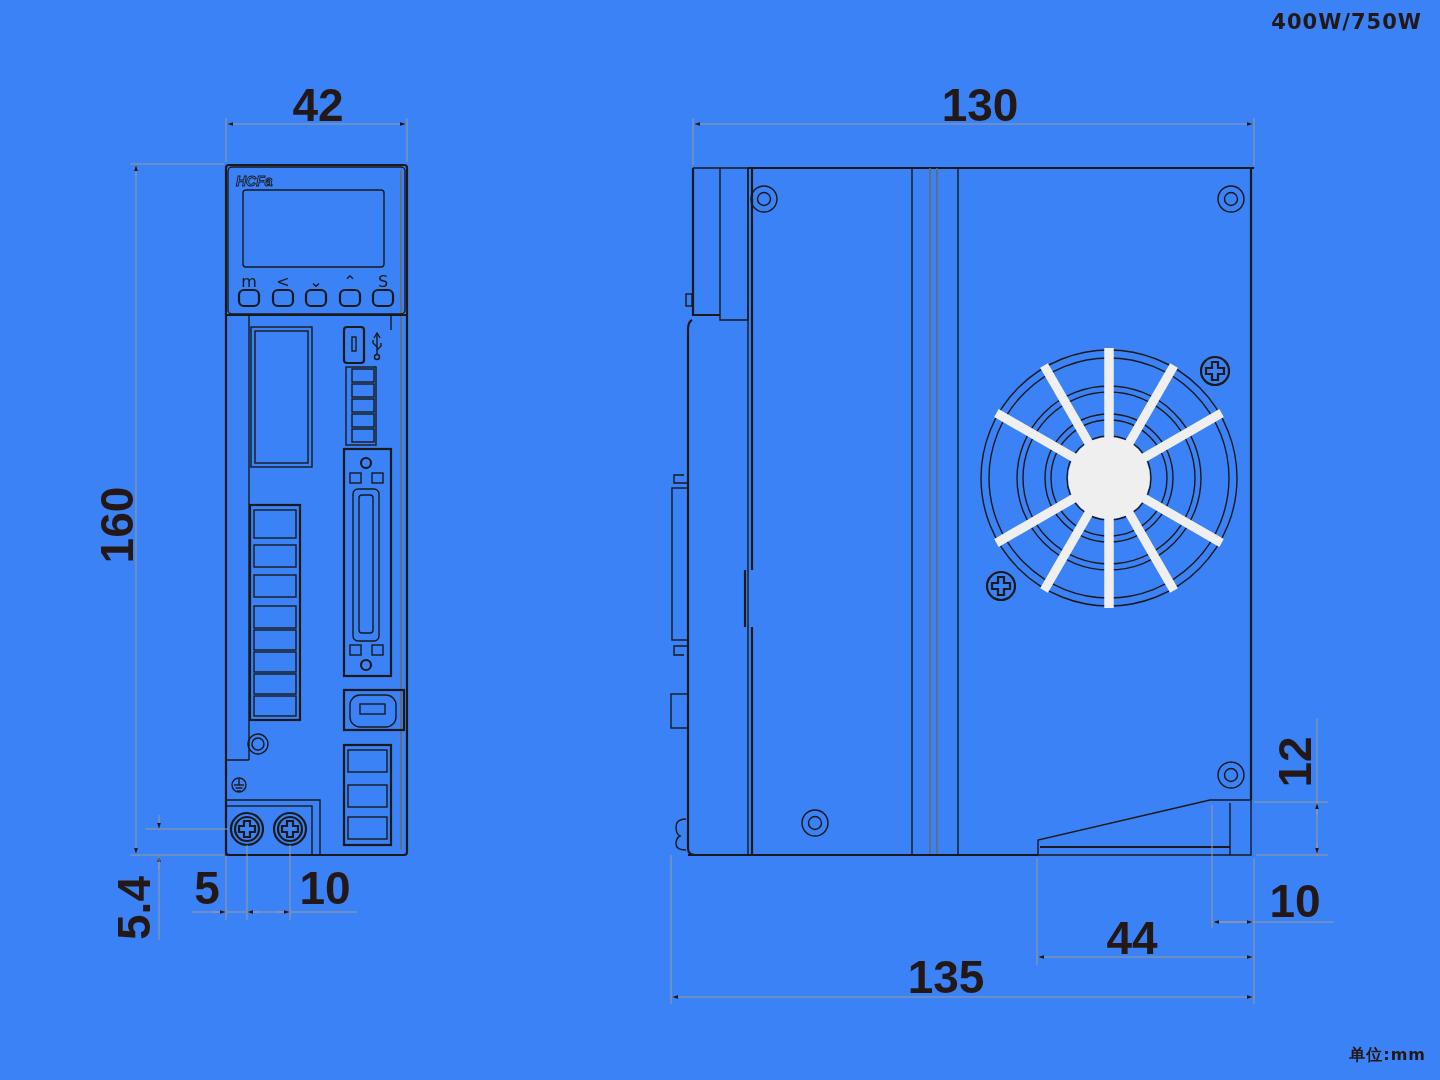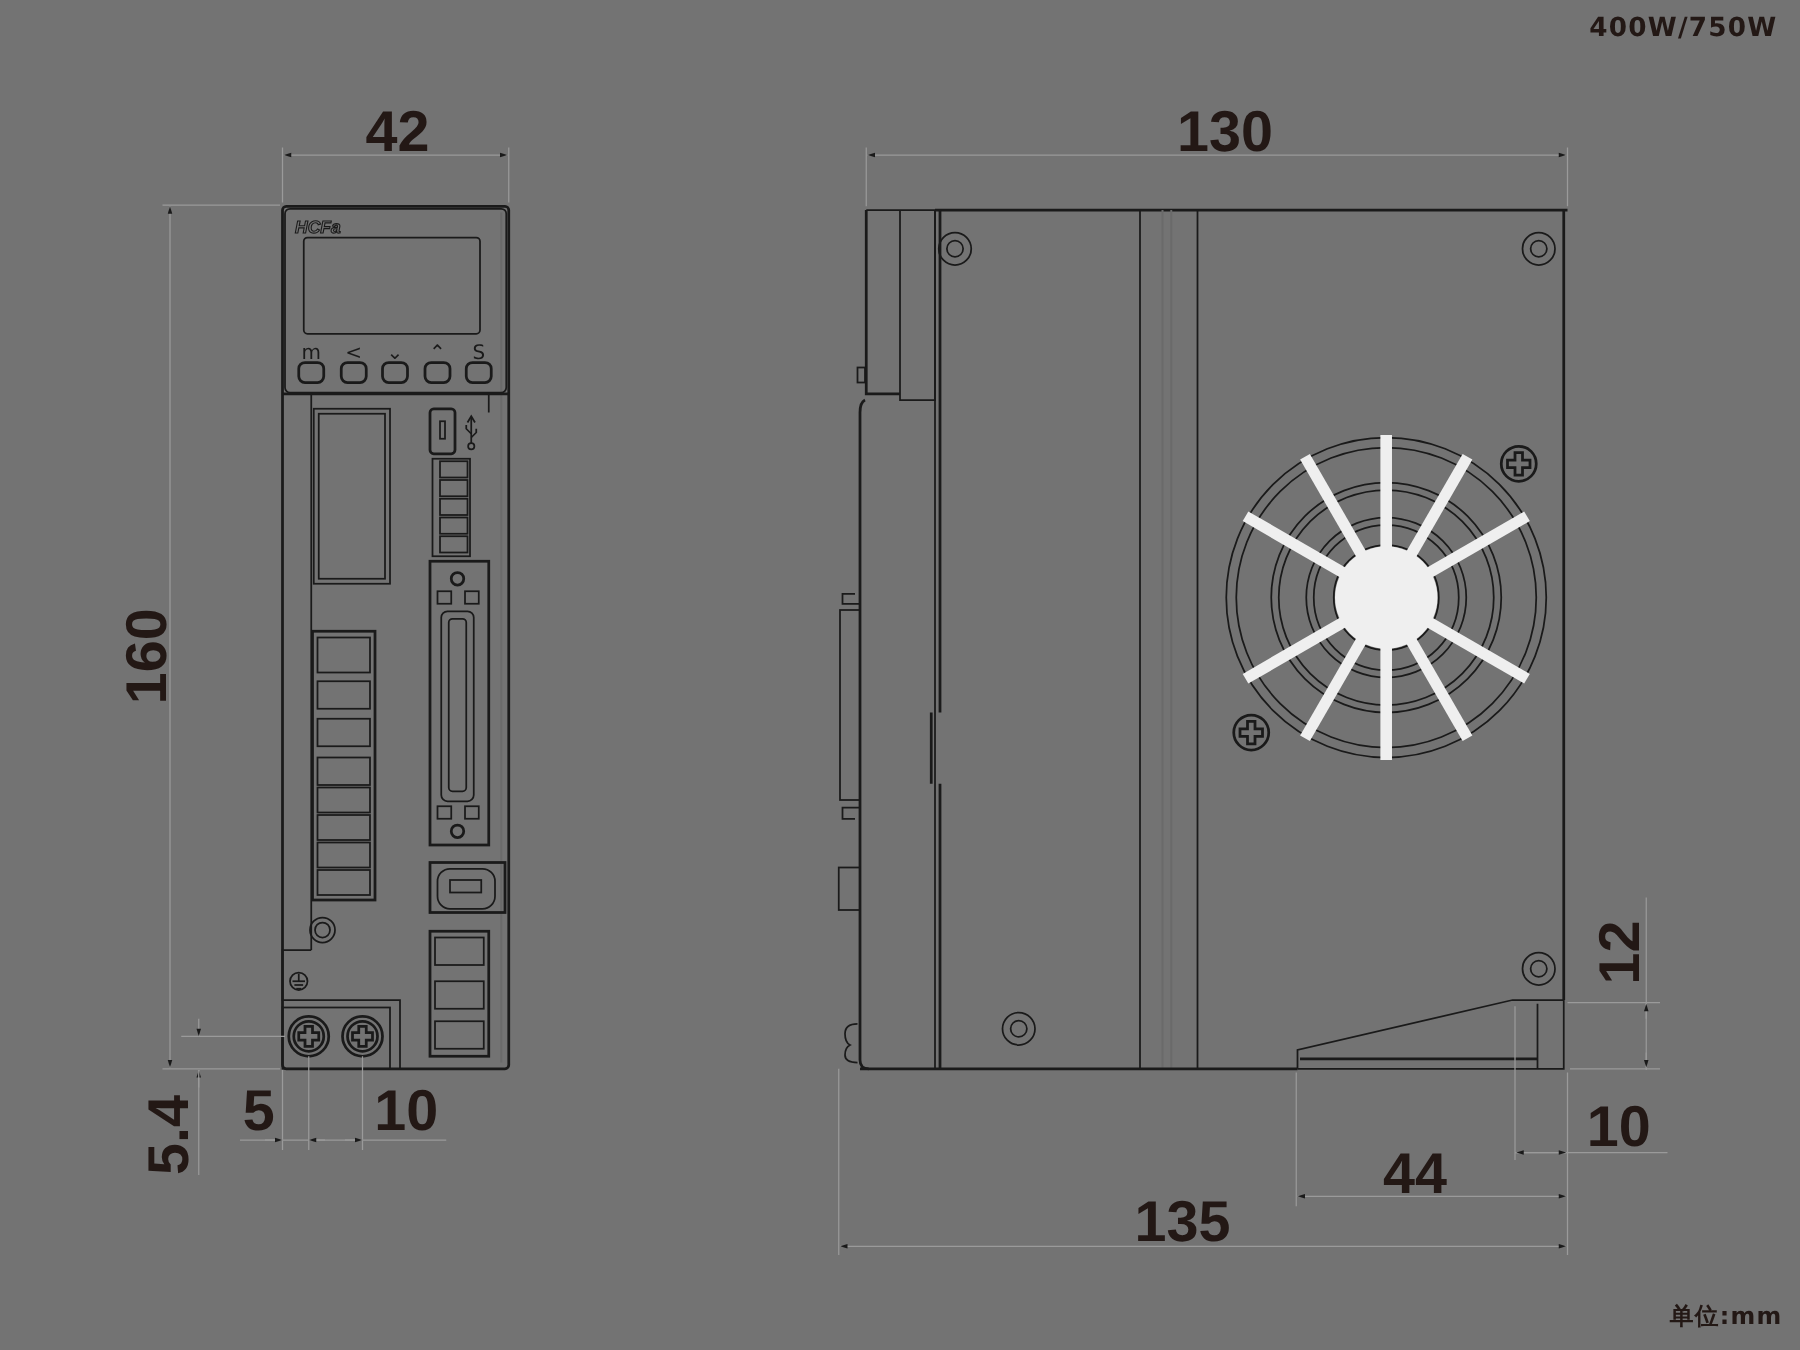--- a/index.html
+++ b/index.html
@@ -1,21 +1,21 @@
 <!DOCTYPE html>
 <html><head>
 <meta charset="utf-8">
 <style>
   html, body { margin: 0; padding: 0; background: #efefef; }
-  #canvas { position: relative; width: 1440px; height: 1080px; background: #737373; overflow: hidden; font-family: "DejaVu Sans", sans-serif; }
+  #canvas { position: relative; width: 1440px; height: 1080px; background: #3b82f6; overflow: hidden; font-family: "DejaVu Sans", sans-serif; }
   svg { position: absolute; left: 0; top: 0; }
   .dim { font-family: "Liberation Sans", sans-serif; font-weight: bold; fill: #231815; }
   .corner-label { position: absolute; font-family: "DejaVu Sans", sans-serif; font-weight: bold; color: #231815; letter-spacing: 1px; }
   #model-label { right: 18px; top: 10px; font-size: 21px; }
-  #unit-label { right: 14px; bottom: 14px; font-size: 19px; }
+  #unit-label { right: 14px; bottom: 14px; font-size: 16px; }
   .ol { fill: none; stroke: #1a1a1a; stroke-width: 1.4; }
   .ol2 { fill: none; stroke: #1a1a1a; stroke-width: 2.2; }
   .gr { fill: none; stroke: #6a6a6a; stroke-width: 1.6; }
   .dl { fill: none; stroke: #9a9a9a; stroke-width: 1; }
 </style>
 </head>
 <body>
 
 <div id="canvas">
 

